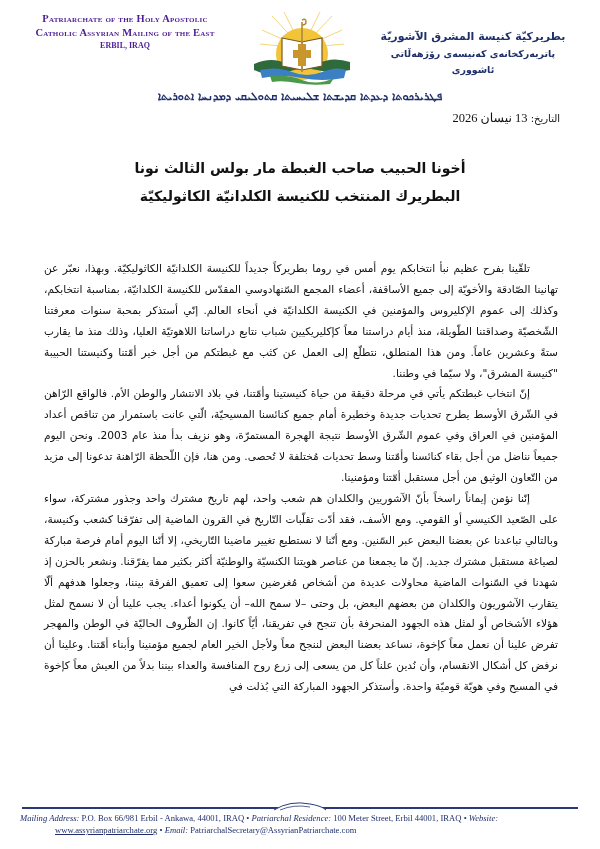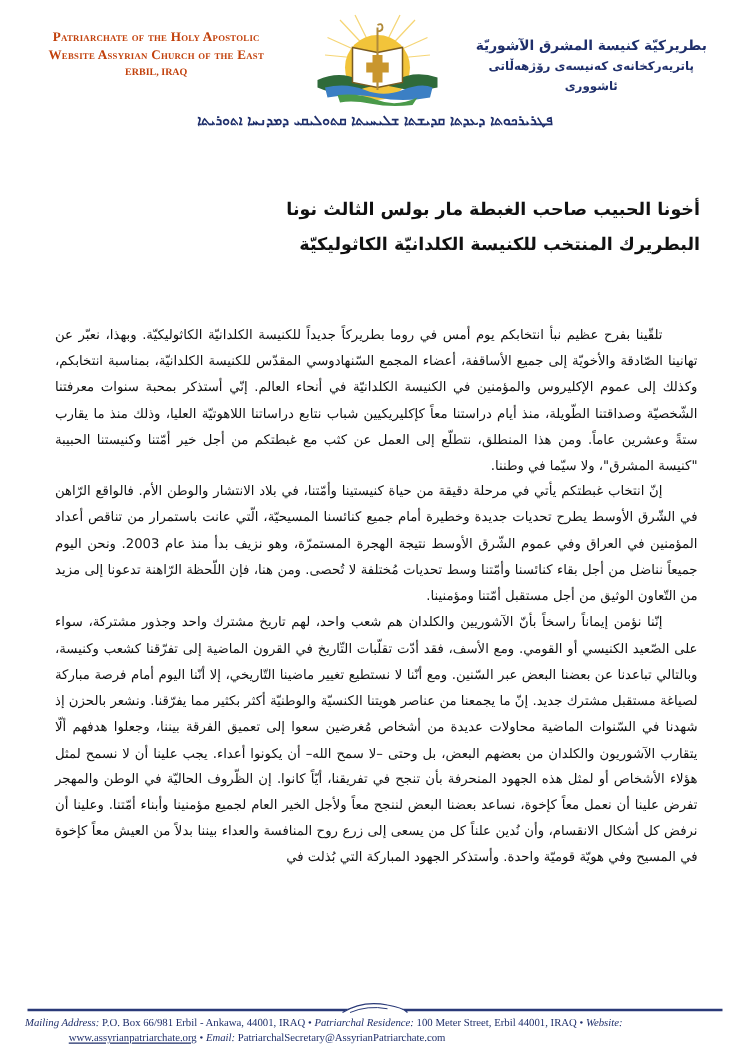--- a/index.html
+++ b/index.html
@@ -1,41 +1,41 @@
 <!DOCTYPE html>
 <html><head>
 <meta charset="utf-8">
 <style>
   html, body { margin:0; padding:0; background:#ffffff; }
   body { width:600px; height:849px; position:relative; overflow:hidden; font-family:"DejaVu Serif", serif; color:#111; }
-  .hdr-left { position:absolute; left:30px; top:24px; width:190px; text-align:center; color:#c2410c; font-family:"Liberation Serif", serif; font-weight:bold; }
+  .hdr-left { position:absolute; left:30px; top:12px; width:190px; text-align:center; color:#4c1d95; font-family:"Liberation Serif", serif; font-weight:bold; }
   .hdr-left .l1 { font-size:10.5px; letter-spacing:0.2px; font-variant:small-caps; line-height:14px; }
   .hdr-left .l3 { font-size:8px; line-height:12px; }
   .logo { position:absolute; left:252px; top:8px; width:100px; height:80px; }
   .hdr-right { position:absolute; right:32px; top:28px; width:190px; text-align:center; color:#1f2f6b; font-family:"DejaVu Sans", sans-serif; font-weight:bold; direction:rtl; }
   .hdr-right .a1 { font-size:11px; line-height:18px; }
   .hdr-right .a2 { font-size:9.5px; line-height:16px; }
   .syriac { position:absolute; left:40px; top:90px; width:520px; height:14px; color:#1f2f6b; font-family:"DejaVu Sans", sans-serif; font-weight:bold; font-size:11px; direction:rtl; text-align:center; white-space:nowrap; overflow:hidden; letter-spacing:1px; }
   .meta { position:absolute; right:40px; top:108px; direction:rtl; text-align:right; font-family:"Liberation Serif", serif; font-size:12.5px; line-height:20px; }
   .meta .lab { font-family:"DejaVu Sans", sans-serif; font-size:10px; }
-  .title { position:absolute; left:40px; right:40px; top:154px; direction:rtl; font-family:"DejaVu Sans", sans-serif; font-weight:bold; font-size:14px; line-height:28px; }
+  .title { position:absolute; left:40px; right:40px; top:154px; direction:rtl; text-align:center; font-family:"DejaVu Sans", sans-serif; font-weight:bold; font-size:14px; line-height:28px; }
   .body { position:absolute; left:44px; right:42px; top:258px; direction:rtl; text-align:justify; font-family:"DejaVu Sans", sans-serif; font-size:10.6px; line-height:20.9px; }
   .body p { margin:0; text-indent:28px; }
   .footer-rule { position:absolute; left:22px; right:22px; top:807px; height:2px; background:#2a3a78; }
   .footer-rule-orn { position:absolute; left:270px; top:800px; width:60px; height:12px; }
   .footer { position:absolute; left:20px; right:20px; top:812px; font-family:"Liberation Serif", serif; font-size:8.6px; color:#1f2f6b; line-height:12px; }
   .footer i { font-style:italic; }
   .footer a { color:#1f2f6b; text-decoration:underline;margin-left:35px; }
 </style>
 </head>
 <body>
 
 <div class="hdr-left">
   <div class="l1">Patriarchate of the Holy Apostolic</div>
-  <div class="l1">Website Assyrian Church of the East</div>
+  <div class="l1">Catholic Assyrian Mailing of the East</div>
   <div class="l3">ERBIL, IRAQ</div>
 </div>
 
 <svg class="logo" viewBox="0 0 100 80">
   <g stroke="#f2c43a" stroke-width="1" opacity="0.7">
     <line x1="50" y1="40" x2="20" y2="8"></line>
       <line x1="50" y1="40" x2="32" y2="4"></line>
       <line x1="50" y1="40" x2="68" y2="4"></line>
     <line x1="50" y1="40" x2="80" y2="8"></line>
       <line x1="50" y1="40" x2="90" y2="22"></line>
@@ -56,20 +56,24 @@
 </svg>
 
 <div class="hdr-right">
   <div class="a1">بطريركيّة كنيسة المشرق الآشوريّة</div>
   <div class="a2">پاتریەرکخانەی کەنیسەی رۆژهەڵاتی ئاشووری</div>
 </div>
 
 <div class="syriac">ܦܛܪܝܪܟܘܬܐ ܕܥܕܬܐ ܩܕܝܫܬܐ ܫܠܝܚܝܬܐ ܩܬܘܠܝܩܝ ܕܡܕܢܚܐ ܐܬܘܪܝܬܐ</div>
 
 <div class="meta">
+  <div>
+    <span class="lab">التاريخ:</span>
+    <span>13 نيسان 2026</span>
+  </div>
 </div>
 
 <div class="title">
   <div>أخونا الحبيب صاحب الغبطة مار بولس الثالث نونا</div>
   <div>البطريرك المنتخب للكنيسة الكلدانيّة الكاثوليكيّة</div>
 </div>
 
 <div class="body">
   <p>تلقّينا بفرح عظيم نبأ انتخابكم يوم أمس في روما بطريركاً جديداً للكنيسة الكلدانيّة الكاثوليكيّة. وبهذا، نعبّر عن تهانينا الصّادقة والأخويّة إلى جميع الأساقفة، أعضاء المجمع السّنهادوسي المقدّس للكنيسة الكلدانيّة، بمناسبة انتخابكم، وكذلك إلى عموم الإكليروس والمؤمنين في الكنيسة الكلدانيّة في أنحاء العالم. إنّي أستذكر بمحبة سنوات معرفتنا الشّخصيّة وصداقتنا الطّويلة، منذ أيام دراستنا معاً كإكليريكيين شباب نتابع دراساتنا اللاهوتيّة العليا، وذلك منذ ما يقارب ستةً وعشرين عاماً. ومن هذا المنطلق، نتطلّع إلى العمل عن كثب مع غبطتكم من أجل خير أمّتنا وكنيستنا الحبيبة "كنيسة المشرق"، ولا سيّما في وطننا.</p>
   <p>إنّ انتخاب غبطتكم يأتي في مرحلة دقيقة من حياة كنيستينا وأمّتنا، في بلاد الانتشار والوطن الأم. فالواقع الرّاهن في الشّرق الأوسط يطرح تحديات جديدة وخطيرة أمام جميع كنائسنا المسيحيّة، الّتي عانت باستمرار من تناقص أعداد المؤمنين في العراق وفي عموم الشّرق الأوسط نتيجة الهجرة المستمرّة، وهو نزيف بدأ منذ عام 2003. ونحن اليوم جميعاً نناضل من أجل بقاء كنائسنا وأمّتنا وسط تحديات مُختلفة لا تُحصى. ومن هنا، فإن اللّحظة الرّاهنة تدعونا إلى مزيد من التّعاون الوثيق من أجل مستقبل أمّتنا ومؤمنينا.</p>

